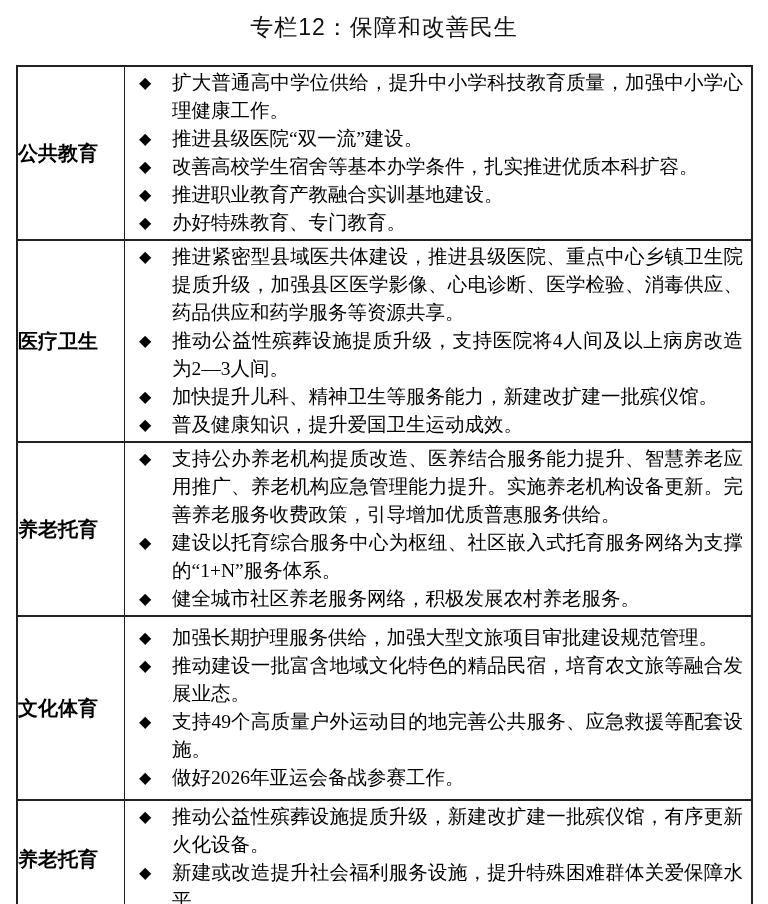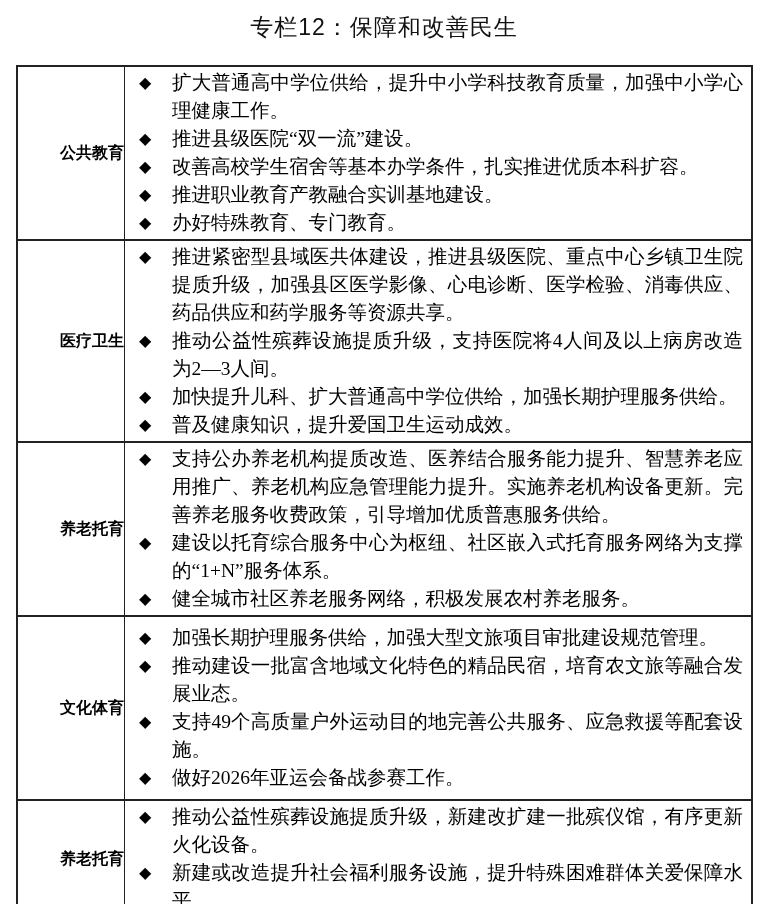--- a/index.html
+++ b/index.html
@@ -35,25 +35,25 @@
   }
   table.box-table tr:first-child {
     border-top: none;
   }
   td {
     padding: 0;
   }
   td.category-cell {
     width: 106px;
     border-right: 1px solid #222222;
-    text-align: right;
+    text-align: left;
     vertical-align: middle;
     font-family: "Liberation Sans", sans-serif;
     font-weight: bold;
-    font-size: 16px;
+    font-size: 20px;
     color: #000000;
   }
   td.items-cell {
     vertical-align: middle;
     padding: 2px 8px 2px 0;
   }
   .list-item {
     position: relative;
     padding-left: 47px;
     font-family: "Liberation Serif", serif;
@@ -93,21 +93,21 @@
           <div class="list-item"><span class="bullet">◆</span><span>改善高校学生宿舍等基本办学条件，扎实推进优质本科扩容。</span></div>
           <div class="list-item"><span class="bullet">◆</span><span>推进职业教育产教融合实训基地建设。</span></div>
           <div class="list-item"><span class="bullet">◆</span><span>办好特殊教育、专门教育。</span></div>
         </td>
       </tr>
       <tr class="row-1">
         <td class="category-cell"><span>医疗卫生</span></td>
         <td class="items-cell">
           <div class="list-item"><span class="bullet">◆</span><span>推进紧密型县域医共体建设，推进县级医院、重点中心乡镇卫生院提质升级，加强县区医学影像、心电诊断、医学检验、消毒供应、药品供应和药学服务等资源共享。</span></div>
           <div class="list-item"><span class="bullet">◆</span><span>推动公益性殡葬设施提质升级，支持医院将4人间及以上病房改造为2—3人间。</span></div>
-          <div class="list-item"><span class="bullet">◆</span><span>加快提升儿科、扩大普通高中学位供给，加强长期护理服务供给。</span></div>
+          <div class="list-item"><span class="bullet">◆</span><span>加快提升儿科、精神卫生等服务能力，新建改扩建一批殡仪馆。</span></div>
           <div class="list-item"><span class="bullet">◆</span><span>普及健康知识，提升爱国卫生运动成效。</span></div>
         </td>
       </tr>
       <tr class="row-2">
         <td class="category-cell"><span>养老托育</span></td>
         <td class="items-cell">
           <div class="list-item"><span class="bullet">◆</span><span>支持公办养老机构提质改造、医养结合服务能力提升、智慧养老应用推广、养老机构应急管理能力提升。实施养老机构设备更新。完善养老服务收费政策，引导增加优质普惠服务供给。</span></div>
           <div class="list-item"><span class="bullet">◆</span><span>建设以托育综合服务中心为枢纽、社区嵌入式托育服务网络为支撑的“1+N”服务体系。</span></div>
           <div class="list-item"><span class="bullet">◆</span><span>健全城市社区养老服务网络，积极发展农村养老服务。</span></div>
         </td>

